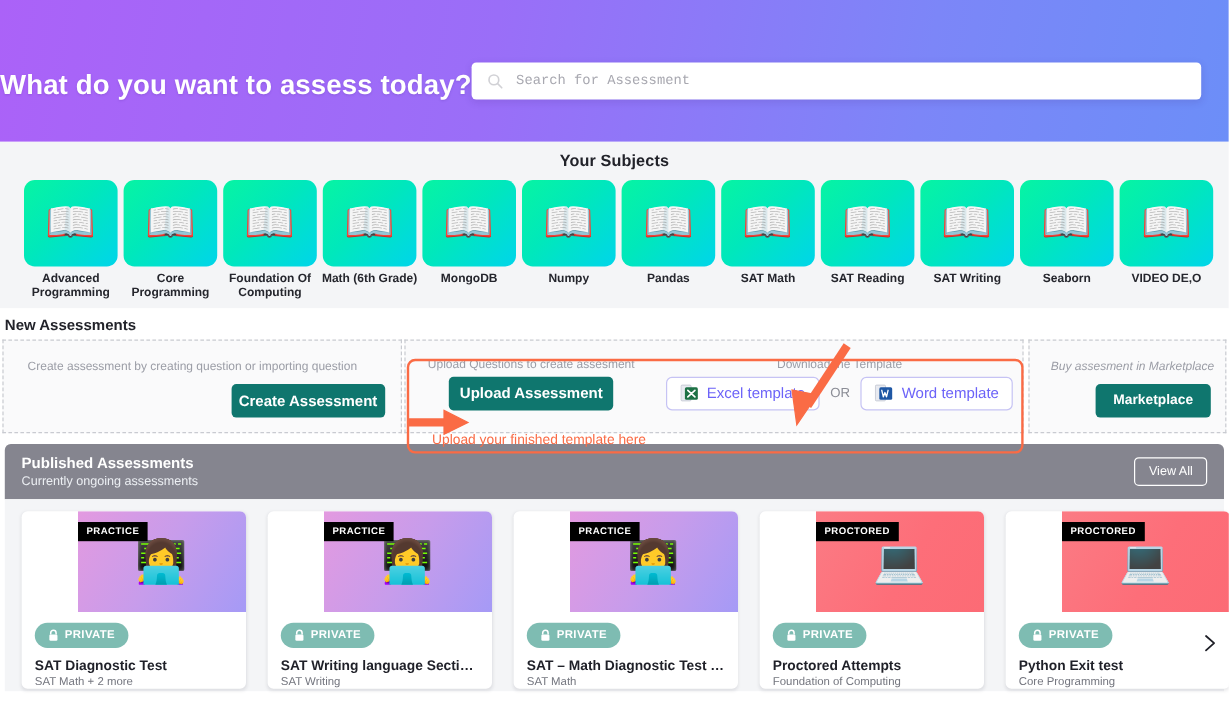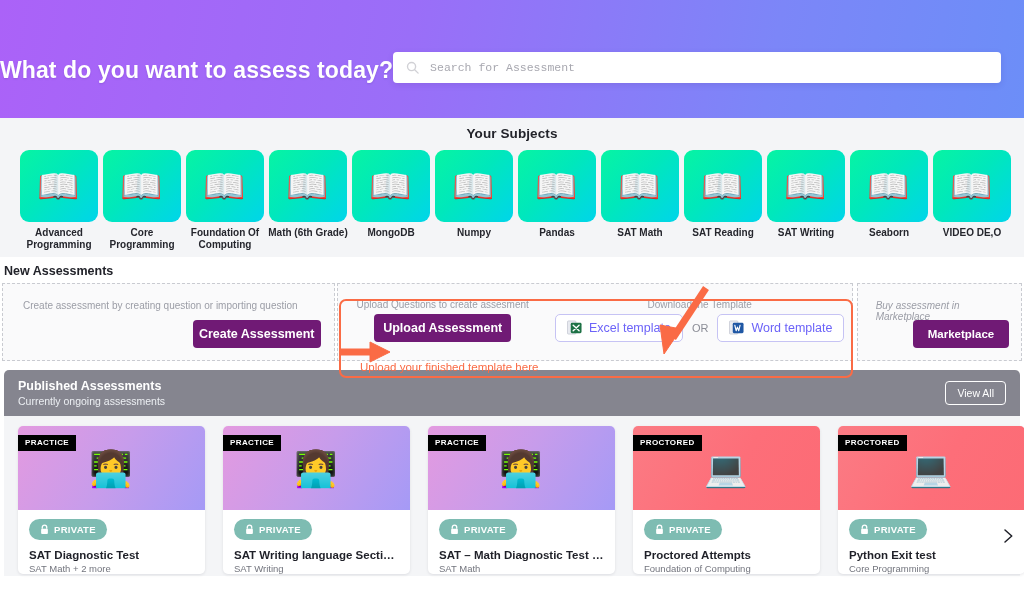--- a/index.html
+++ b/index.html
@@ -106,21 +106,21 @@
   .upload-right { flex: 1; position: relative; display: flex; flex-direction: column; align-items: center; justify-content: center; border-left: none; }
 
   .panel-hint {
     font-size: 10px; color: #9b9da6;
     text-align: center; padding: 0 6px;
   }
   .create .panel-hint { position: absolute; left: 14px; top: 16px; text-align: left; }
   .market .panel-hint { position: absolute; left: 12px; top: 16px; text-align: left; font-style: italic; }
 
   .btn-primary {
-    background: #701a75;
+    background: #0f766e;
     color: #ffffff;
     border: none; border-radius: 4px;
     font-family: "Liberation Sans", sans-serif;
     font-size: 12.5px; font-weight: bold;
     cursor: pointer;
     display: inline-flex; align-items: center; justify-content: center;
   }
   .create .btn-primary { position: absolute; right: 13px; bottom: 12px; width: 128px; height: 28px; }
   .market .btn-primary { position: absolute; right: 12px; bottom: 12px; width: 96px; height: 28px; font-size: 11.5px; }
 
@@ -181,21 +181,21 @@
   .card {
     width: 187px; flex: none;
     background: #ffffff;
     border-radius: 5px;
     box-shadow: 0 1px 3px rgba(30,30,50,.10);
     overflow: hidden;
   }
   .card-thumb {
     height: 84px; position: relative;
     display: flex; align-items: center; justify-content: center;
-    font-size: 35px; line-height: 1;
+    font-size: 35px; line-height: 1; margin-left: 47px;
   }
   .thumb-purple { background: linear-gradient(120deg, #e39ae0 0%, #c79ceb 50%, #a59af6 100%); }
   .thumb-red { background: linear-gradient(120deg, #fb7b84 0%, #fd6e79 55%, #fc6b75 100%); }
   .tag {
     position: absolute; left: 0; top: 9px;
     background: #000000; color: #ffffff;
     font-size: 8px; font-weight: bold; letter-spacing: .4px;
     padding: 4px 7px;
   }
   .card-body { padding: 9px 11px 0 11px; }
@@ -327,21 +327,21 @@
                   <path d="M6.2 5.6 L7.6 11.4 L9.0 7.6 L10.4 11.4 L11.8 5.6" fill="none" stroke="#ffffff" stroke-width="1.2" stroke-linejoin="round" stroke-linecap="round"></path>
                 </svg>
                 <span>Word template</span>
               </div>
             </div>
           </div>
         </div>
       </div>
 
       <div class="panel market">
-        <div class="panel-hint">Buy assessment in Marketplace</div>
+        <div class="panel-hint">Buy assesment in Marketplace</div>
         <button class="btn-primary">Marketplace</button>
       </div>
 
     </div>
   </div>
 
   <div class="upload-outline"></div>
   <div class="orange-note">Upload your finished template here</div>
 
   <svg class="arrow-svg" viewBox="0 0 1024 604">

